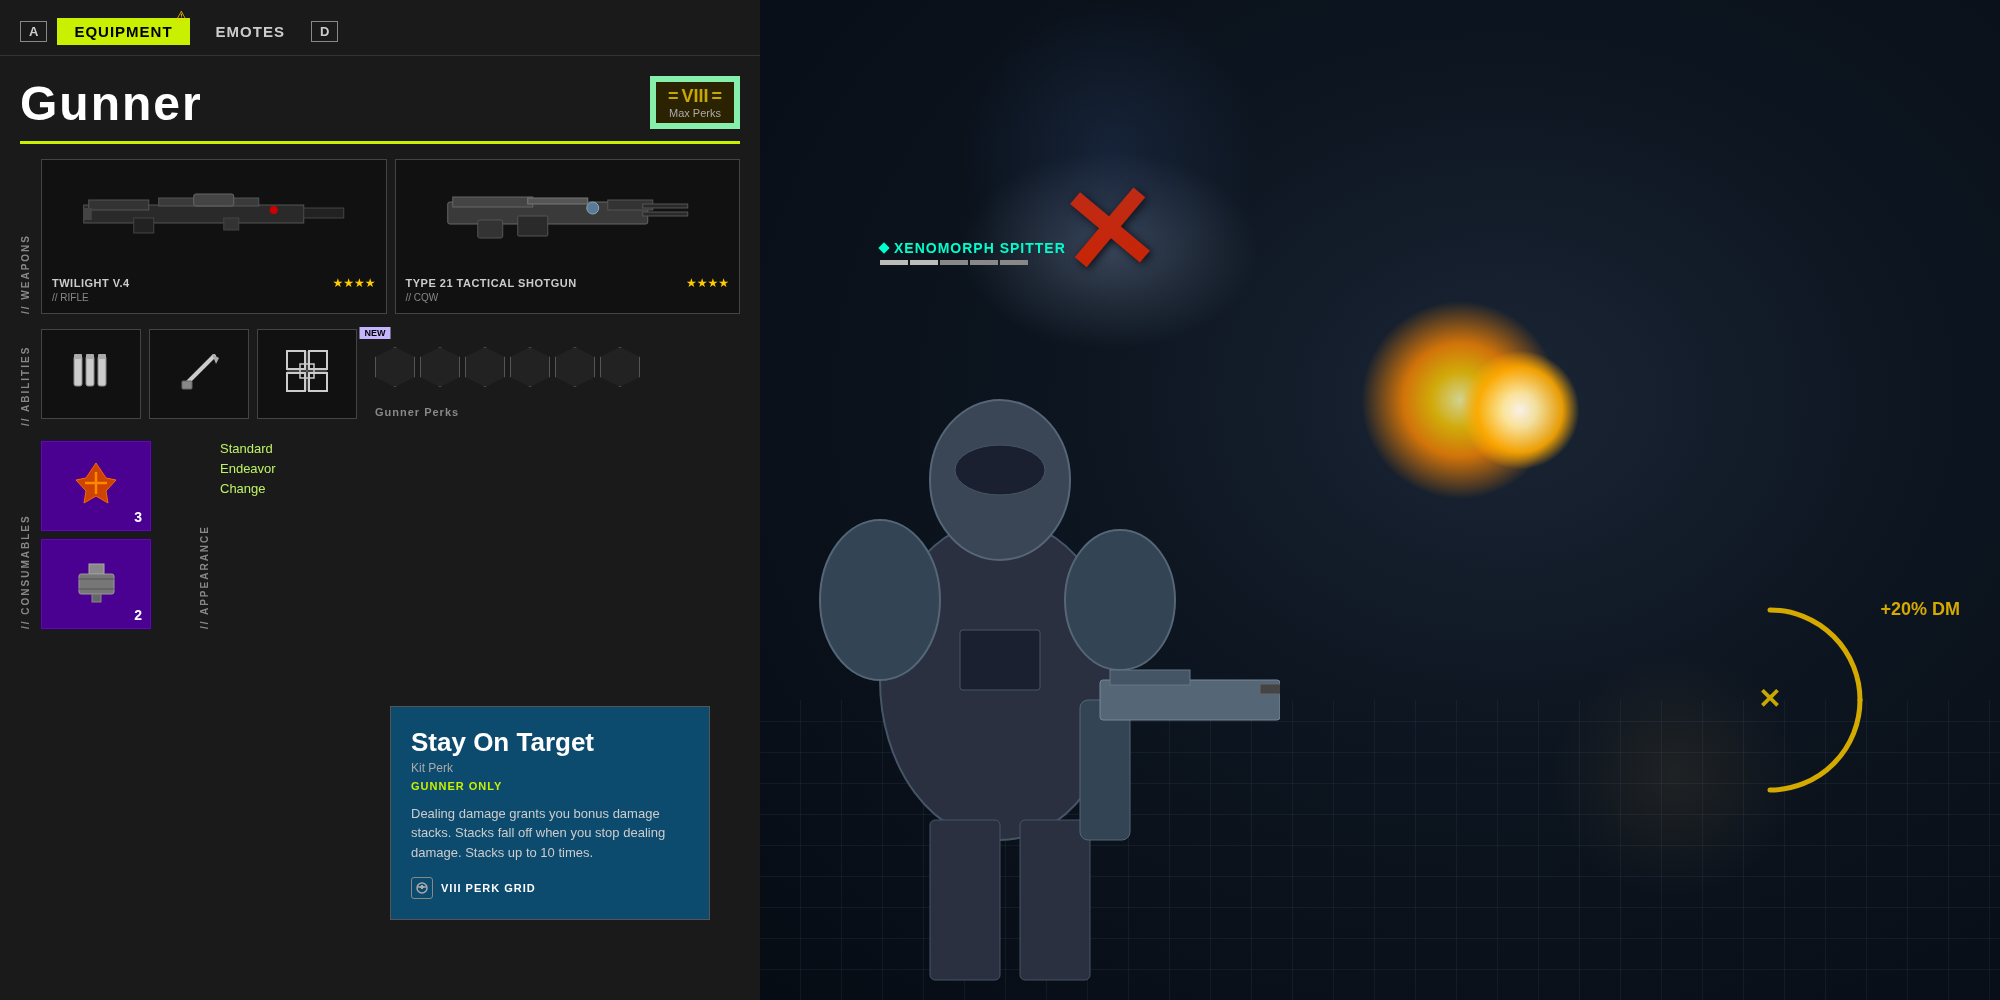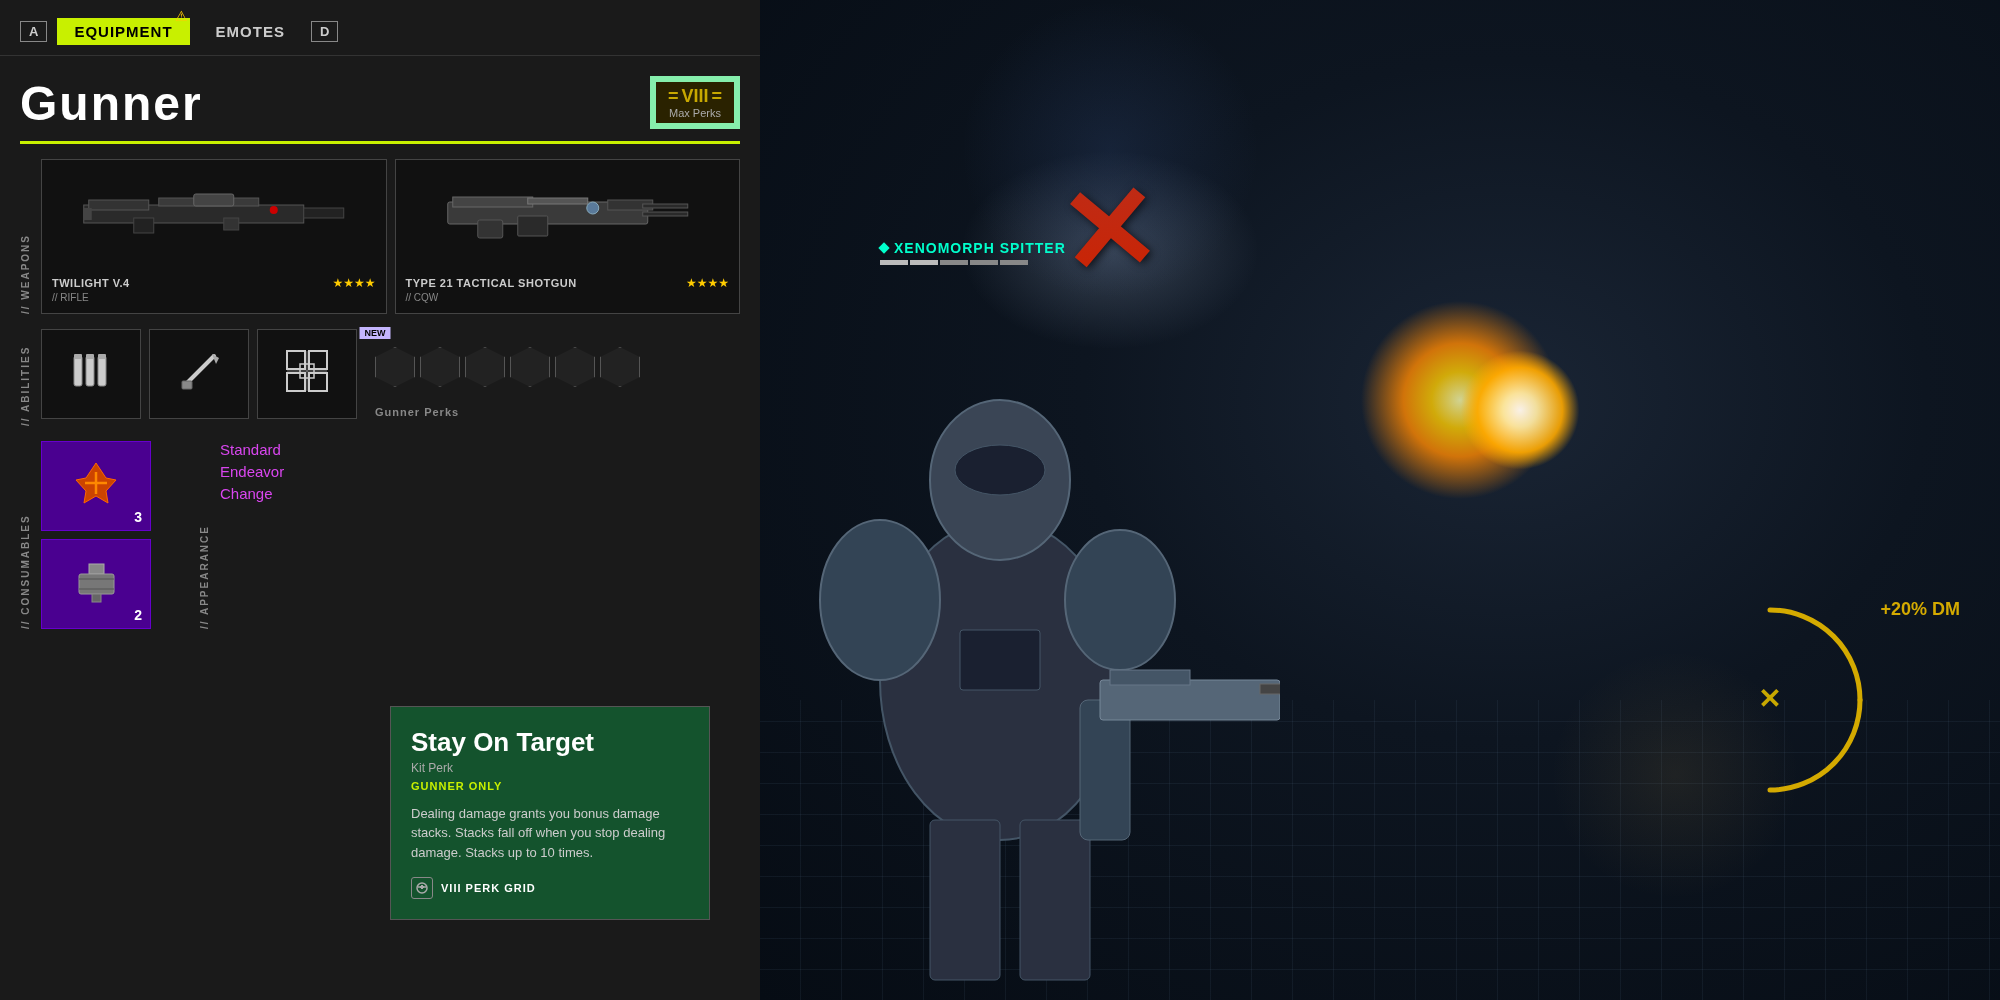--- a/index.html
+++ b/index.html
@@ -294,32 +294,32 @@
       letter-spacing: 2px;
       margin-right: 10px;
       white-space: nowrap;
     }
     .appearance-items {
       display: flex;
       flex-direction: column;
       gap: 5px;
     }
     .appearance-item {
-      color: #d946ef;
-      font-size: 15px;
+      color: #bef264;
+      font-size: 13px;
       cursor: pointer;
     }
 
     
     .tooltip-popup {
       position: absolute;
       bottom: 80px;
       left: 390px;
       width: 320px;
-      background: #14532d;
+      background: #0c4a6e;
       border: 1px solid #555;
       padding: 20px;
       z-index: 100;
     }
     .tooltip-title {
       font-size: 26px;
       font-weight: bold;
       color: #fff;
       margin-bottom: 3px;
     }

